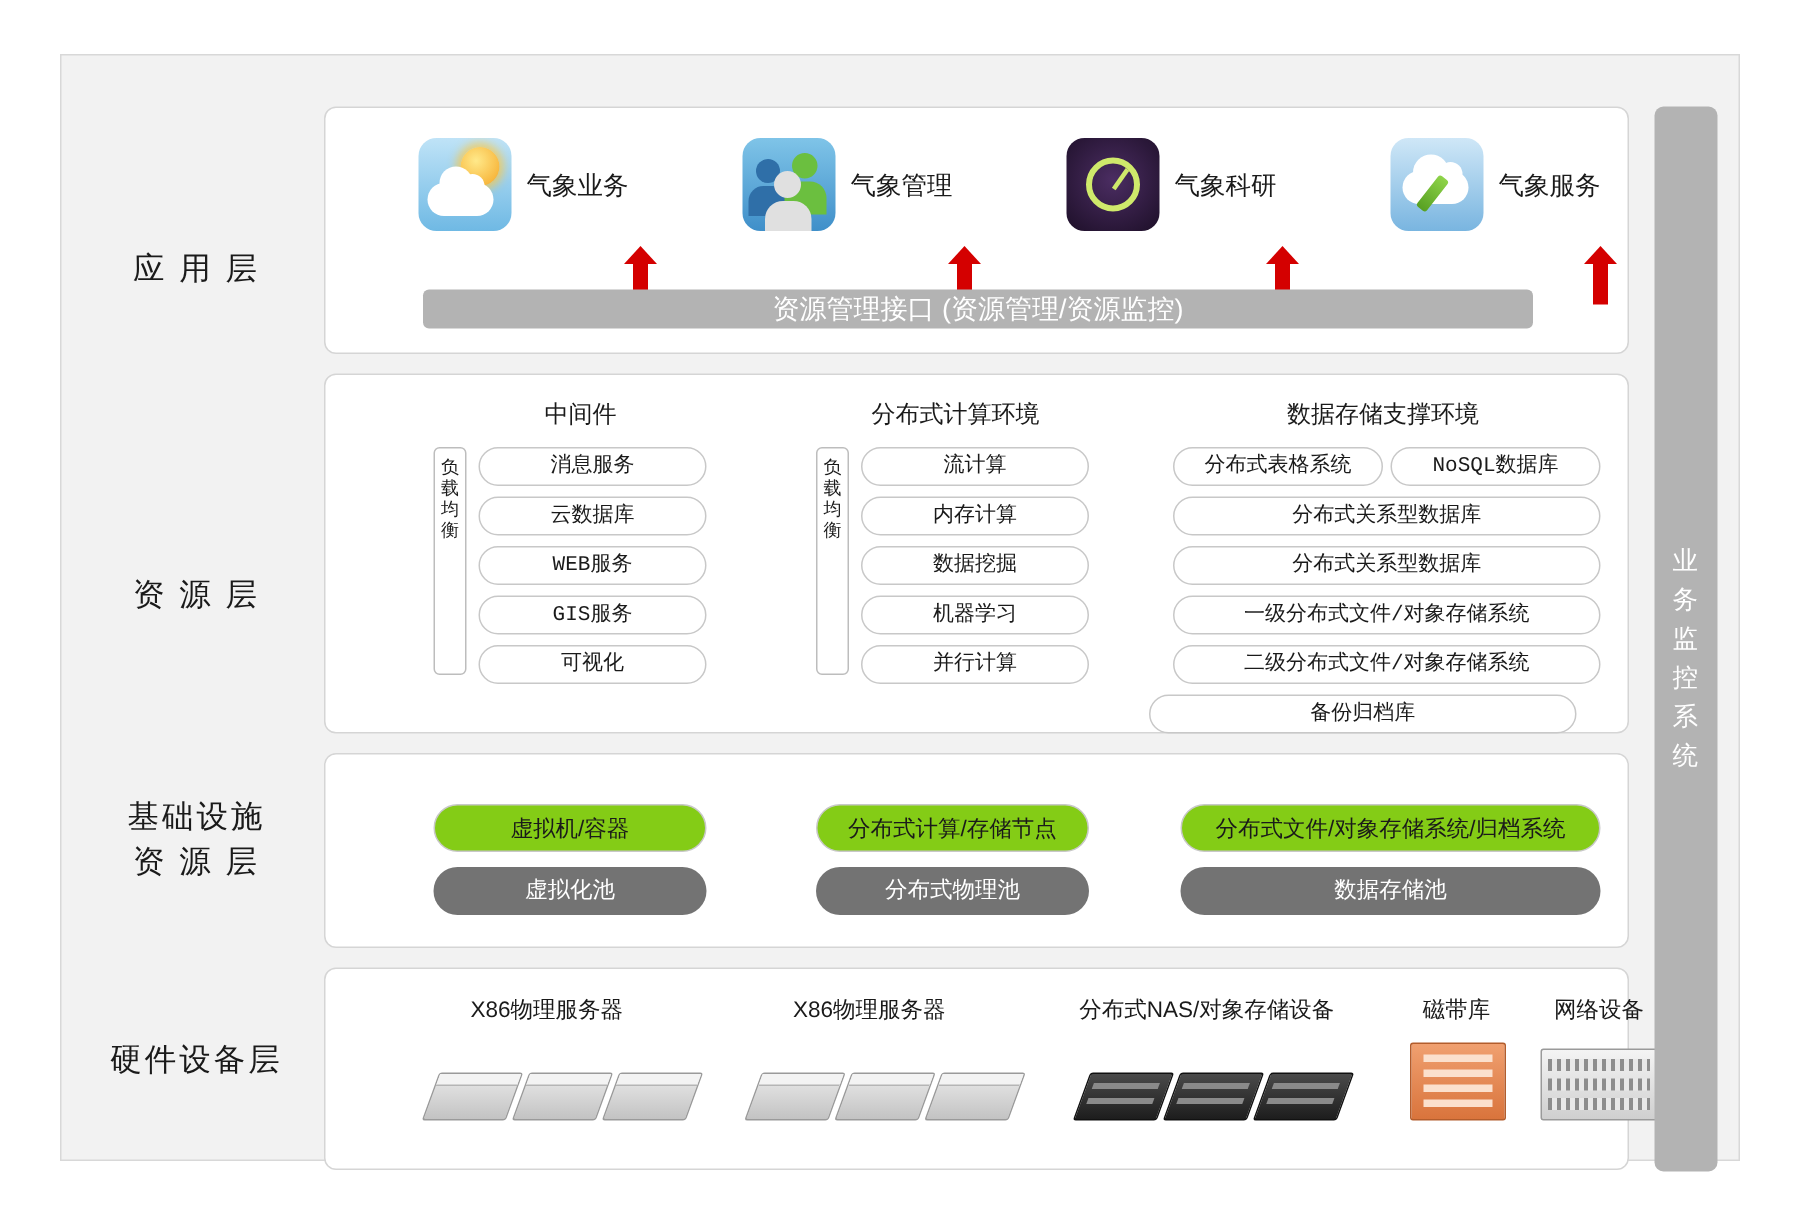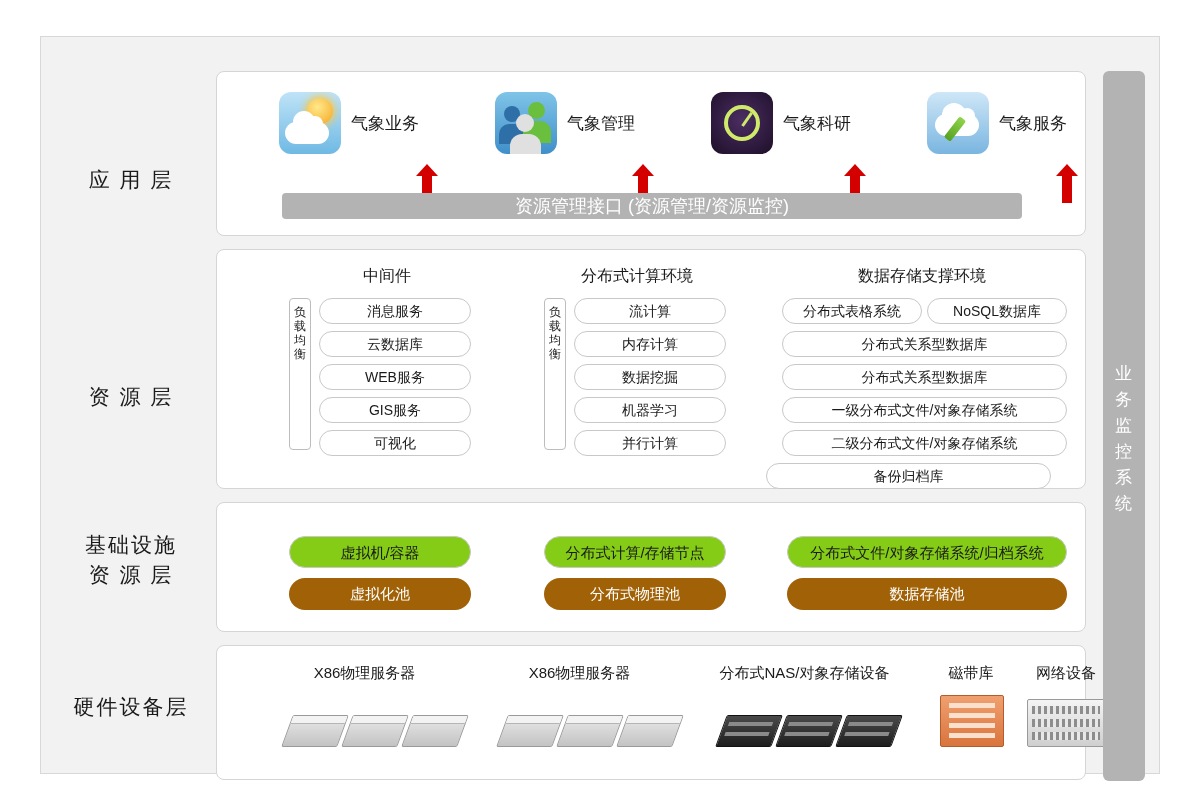--- a/index.html
+++ b/index.html
@@ -188,21 +188,21 @@
     height: 26px;
     background: #b3b3b3;
     border-radius: 4px;
     color: #ffffff;
     font-size: 18px;
     text-align: center;
     line-height: 26px;
   }
 
   
-  #panel-soft { top: 212px; height: 240px; }
+  #panel-soft { top: 212px; height: 240px; font-family: Liberation Mono, monospace; }
   .col-title {
     position: absolute;
     font-size: 16px;
     color: #1a1a1a;
     text-align: center;
     top: 16px;
   }
   .lb-box {
     position: absolute;
     width: 22px;
@@ -245,21 +245,21 @@
     text-align: center;
     line-height: 31px;
     box-sizing: border-box;
     white-space: nowrap;
   }
   .infra-bottom {
     margin-top: 10px;
     width: 100%;
     height: 32px;
     border-radius: 16px;
-    background: #a16207;
+    background: #737373;
     color: #fff;
     font-size: 15px;
     text-align: center;
     line-height: 32px;
     box-sizing: border-box;
   }
 
   
   #panel-hw { top: 608px; height: 135px; }
   .hw-item { position: absolute; top: 18px; text-align: center; }

